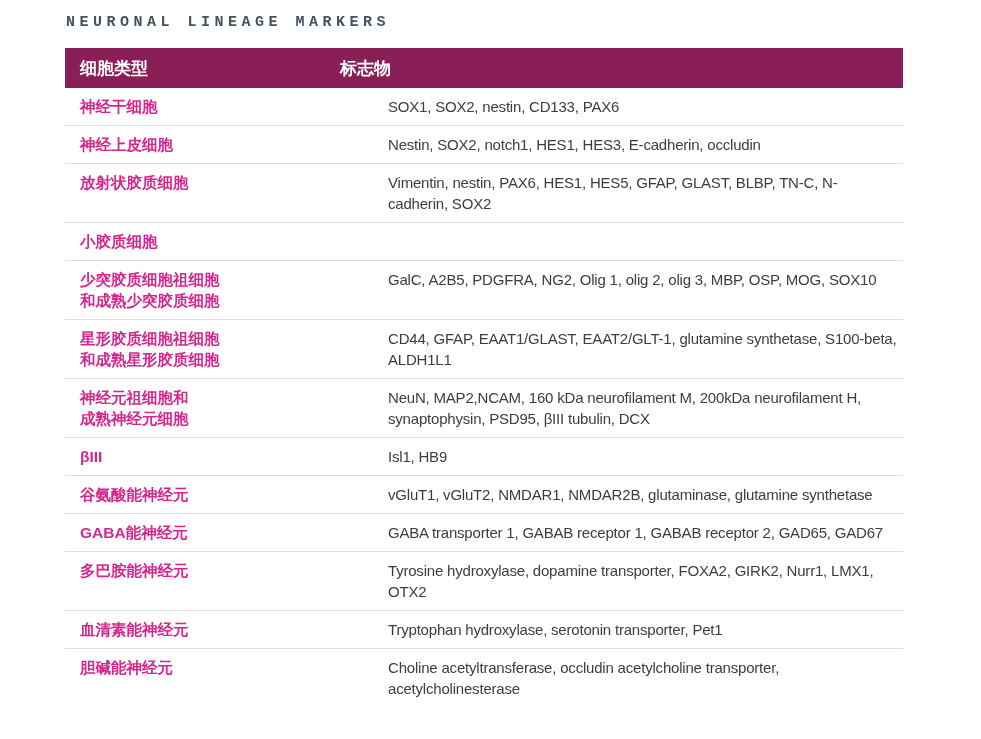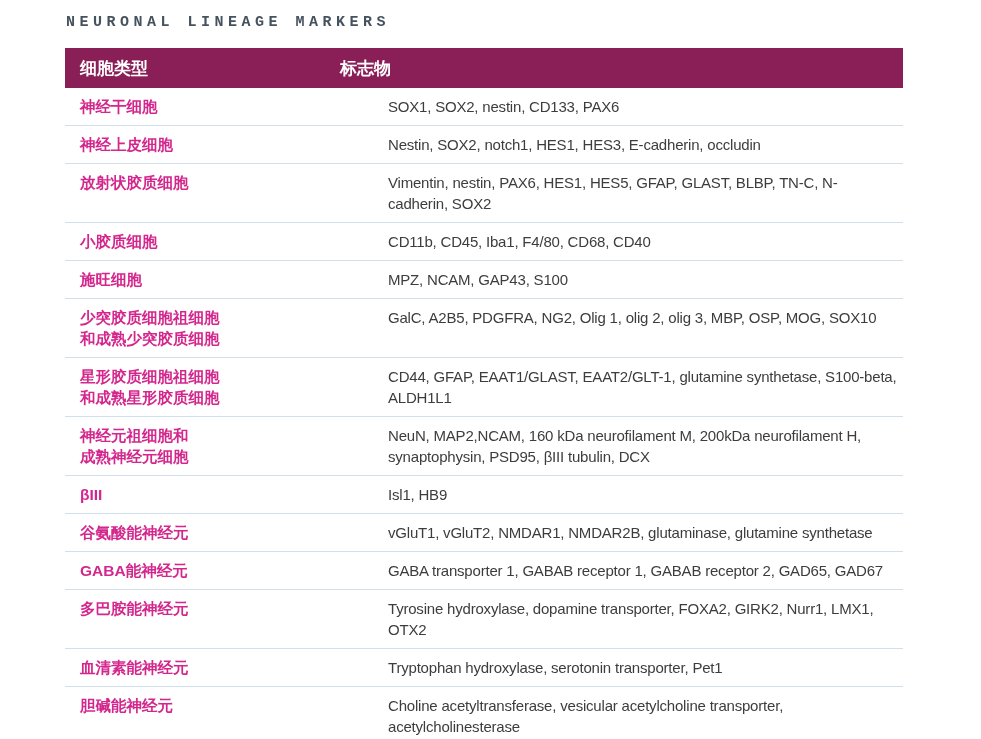--- a/index.html
+++ b/index.html
@@ -90,27 +90,22 @@
     <div class="cell-markers">Nestin, SOX2, notch1, HES1, HES3, E-cadherin, occludin</div>
   </div>
 
   <div class="trow">
     <div class="cell-type">放射状胶质细胞</div>
     <div class="cell-markers">Vimentin, nestin, PAX6, HES1, HES5, GFAP, GLAST, BLBP, TN-C, N-cadherin, SOX2</div>
   </div>
 
   <div class="trow">
     <div class="cell-type">小胶质细胞</div>
-    <div class="cell-markers">CD11b, CD45, Iba1, F4/80, CD68, CD40</div>
   </div>
 
-  <div class="trow">
-    <div class="cell-type">施旺细胞</div>
-    <div class="cell-markers">MPZ, NCAM, GAP43, S100</div>
-  </div>
 
   <div class="trow">
     <div class="cell-type">少突胶质细胞祖细胞
 和成熟少突胶质细胞</div>
     <div class="cell-markers">GalC, A2B5, PDGFRA, NG2, Olig 1, olig 2, olig 3, MBP, OSP, MOG, SOX10</div>
   </div>
 
   <div class="trow">
     <div class="cell-type">星形胶质细胞祖细胞
 和成熟星形胶质细胞</div>
@@ -145,18 +140,18 @@
     <div class="cell-markers">Tyrosine hydroxylase, dopamine transporter, FOXA2, GIRK2, Nurr1, LMX1, OTX2</div>
   </div>
 
   <div class="trow">
     <div class="cell-type">血清素能神经元</div>
     <div class="cell-markers">Tryptophan hydroxylase, serotonin transporter, Pet1</div>
   </div>
 
   <div class="trow">
     <div class="cell-type">胆碱能神经元</div>
-    <div class="cell-markers">Choline acetyltransferase, vesicular acetylcholine transporter,
+    <div class="cell-markers">Choline acetyltransferase, occludin acetylcholine transporter,
 acetylcholinesterase</div>
   </div>
 </div>
   </div>
 </div>
 
 </body></html>

